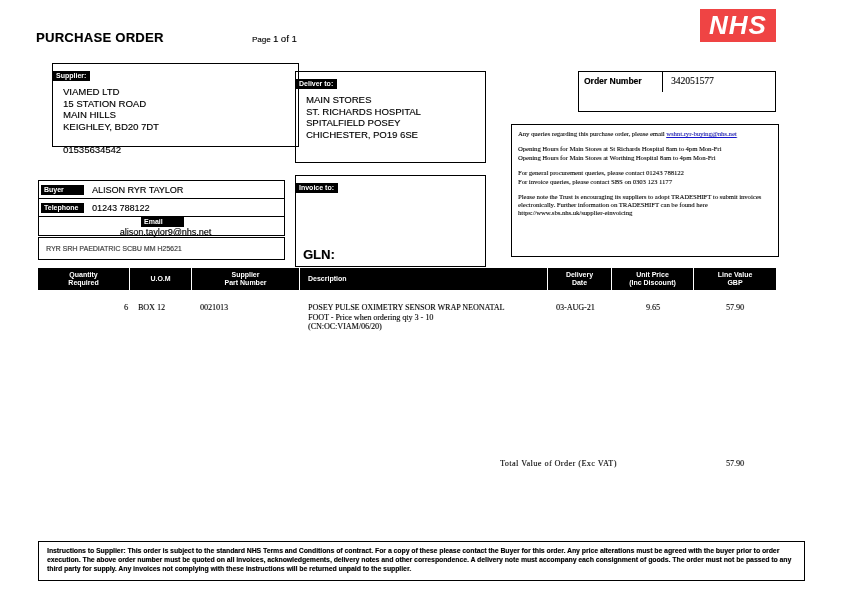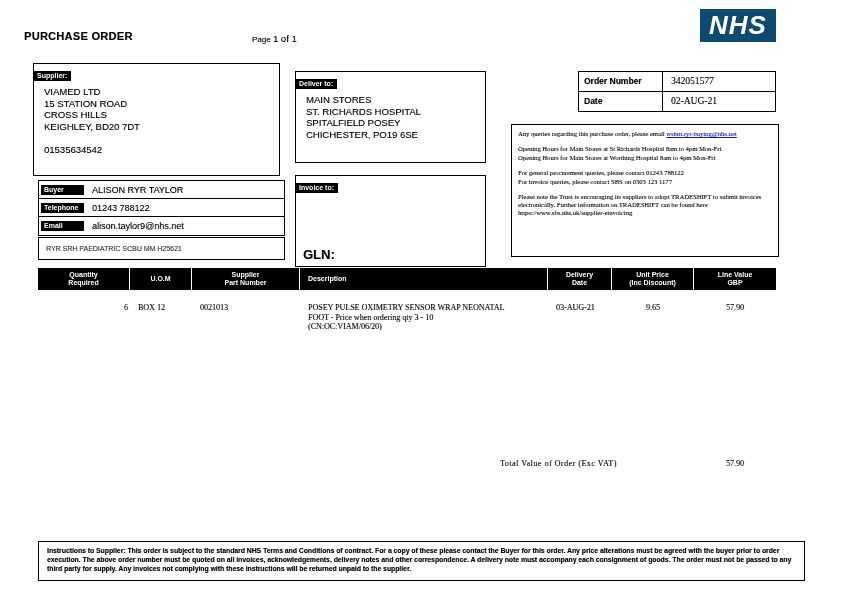--- a/index.html
+++ b/index.html
@@ -5,53 +5,53 @@
   html,body{margin:0;padding:0;background:#e9e9e9;}
   .page{
     position:relative;width:842px;height:595px;background:#ffffff;margin:0 auto;
     font-family:"Liberation Sans",sans-serif;color:#000;overflow:hidden;
     text-shadow:0.5px 0 rgba(0,0,0,0.35);
   }
   .mono{font-family:Liberation Serif, serif;}
   .serif{font-family:"Liberation Serif",serif;}
 
   
-  .po-title{position:absolute;left:24px;top:30px;font-size:11px;font-weight:bold;letter-spacing:.3px;}
+  .po-title{position:absolute;left:36px;top:30px;font-size:13px;font-weight:bold;letter-spacing:.3px;}
   .page-label{position:absolute;left:252px;top:33px;font-size:8px;}
   .page-label .page-num{font-size:9.5px;}
   .org-title{position:absolute;left:320px;top:11px;width:380px;text-align:center;
     font-size:12.5px;font-weight:bold;letter-spacing:.2px;}
-  .nhs-logo{position:absolute;left:700px;top:9px;width:76px;height:33px;background:#0c4a6e;
+  .nhs-logo{position:absolute;left:700px;top:9px;width:76px;height:33px;background:#ef4444;
     display:flex;align-items:center;justify-content:center;text-shadow:none;}
   .nhs-logo span{color:#fff;font-weight:bold;font-style:italic;font-size:26px;letter-spacing:1px;}
 
   
   .box{position:absolute;border:1.6px solid #000;box-sizing:border-box;}
   .tag{display:inline-block;background:#000;color:#fff;font-size:7px;font-weight:bold;
     padding:1px 4px 2px 3px;text-shadow:none;}
   .addr{padding:4px 8px 0 10px;}
   .addr-line{font-size:9.5px;line-height:11.5px;min-height:11.5px;white-space:nowrap;}
 
-  .supplier-box{left:33px;top:63px;width:247px;height:113px;}
+  .supplier-box{left:52px;top:63px;width:247px;height:84px;}
   .deliver-box{left:295px;top:71px;width:191px;height:92px;}
   .invoice-box{left:295px;top:175px;width:191px;height:92px;}
   .gln{position:absolute;left:7px;bottom:4px;font-size:13px;font-weight:bold;}
 
   
   .order-table{left:578px;top:71px;width:198px;height:41px;border:1.6px solid #000;}
   .order-row{display:flex;height:20px;box-sizing:border-box;border-bottom:1.4px solid #000;}
   .order-row:last-child{border-bottom:none;}
   .order-cell-label{width:84px;border-right:1.4px solid #000;font-size:8.5px;font-weight:bold;
     padding:4px 0 0 5px;box-sizing:border-box;}
   .order-cell-value{flex:1;font-size:9.5px;padding:4px 0 0 8px;box-sizing:border-box;}
 
   
   .contact{position:absolute;left:38px;top:180px;width:247px;border:1.2px solid #000;box-sizing:border-box;}
   .contact-row{display:flex;align-items:center;height:18px;border-bottom:1.2px solid #000;box-sizing:border-box;}
-  .contact-row:last-child{border-bottom:none;}
+  .contact-row:last-child{border-bottom:none;flex-direction:column;}
   .contact-row .tag{margin-left:2px;min-width:36px;}
   .contact-value{font-size:9px;margin-left:8px;white-space:nowrap;}
 
   .reference-box{left:38px;top:237px;width:247px;height:23px;border:1.2px solid #000;}
   .reference-text{font-size:7px;color:#3a3a3a;padding:7px 0 0 7px;}
 
   
   .queries-box{left:511px;top:124px;width:268px;height:133px;border:1.2px solid #000;
     padding:5px 6px;font-size:6.6px;line-height:8px;}
   .queries-box p{margin:0 0 1px 0;}
@@ -100,21 +100,21 @@
   </div>
   <div class="nhs-logo">
     <span>NHS</span>
   </div>
 
   <div class="box supplier-box">
     <span class="tag">Supplier:</span>
     <div class="addr">
       <div class="addr-line">VIAMED LTD</div>
       <div class="addr-line">15 STATION ROAD</div>
-      <div class="addr-line">CROSS HILLS</div>
+      <div class="addr-line">MAIN HILLS</div>
       <div class="addr-line">KEIGHLEY, BD20 7DT</div>
       <div class="addr-line"></div>
       <div class="addr-line">01535634542</div>
     </div>
   </div>
 
   <div class="box deliver-box">
     <span class="tag">Deliver to:</span>
     <div class="addr">
       <div class="addr-line">MAIN STORES</div>
@@ -126,24 +126,20 @@
 
   <div class="box invoice-box">
     <span class="tag">Invoice to:</span>
     <div class="gln">GLN:</div>
   </div>
 
   <div class="box order-table">
     <div class="order-row">
       <div class="order-cell-label">Order Number</div>
       <div class="order-cell-value mono">342051577</div>
-    </div>
-    <div class="order-row">
-      <div class="order-cell-label">Date</div>
-      <div class="order-cell-value mono">02-AUG-21</div>
     </div>
   </div>
 
   <div class="contact">
     <div class="contact-row">
       <span class="tag">Buyer</span>
       <span class="contact-value">ALISON RYR TAYLOR</span>
     </div>
     <div class="contact-row">
       <span class="tag">Telephone</span>

